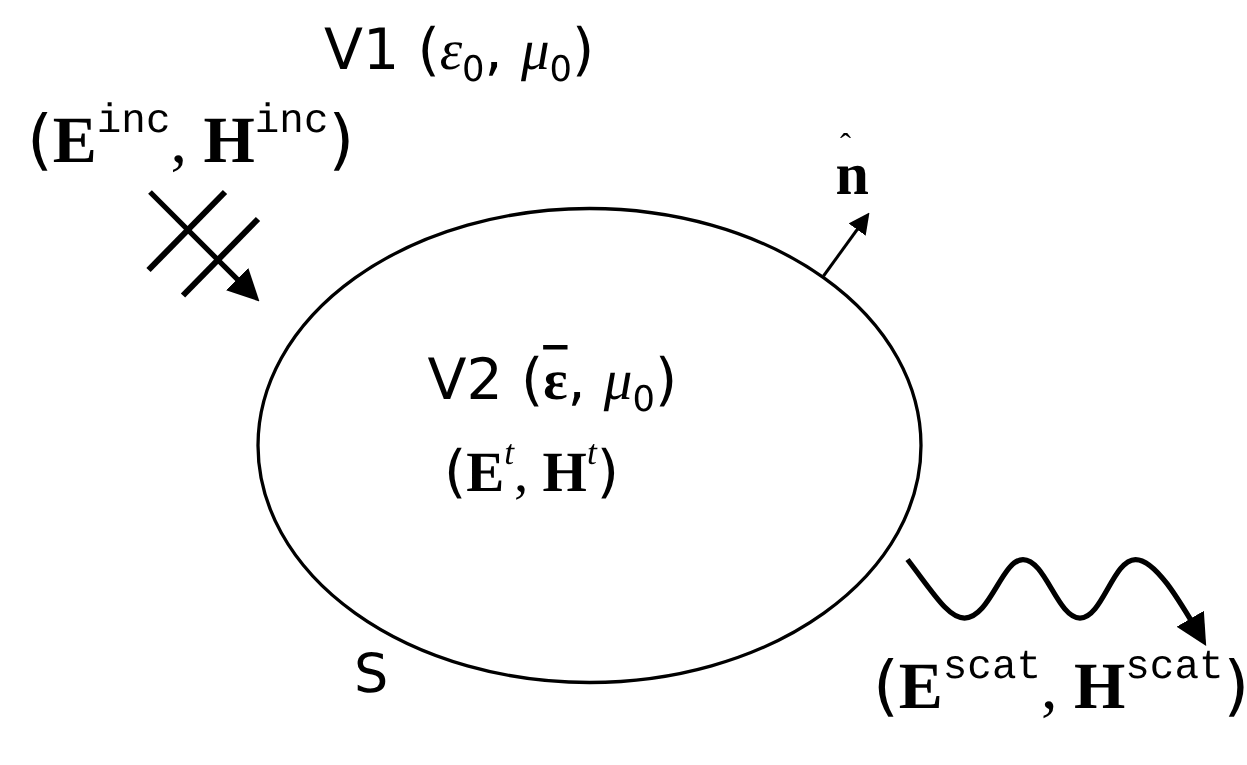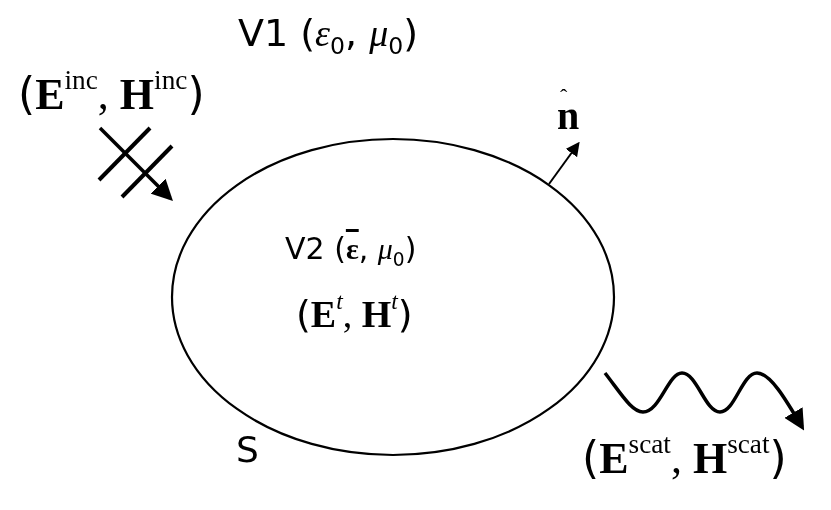--- a/index.html
+++ b/index.html
@@ -3,21 +3,21 @@
   <meta charset="utf-8">
   <style>
     html, body { margin: 0; padding: 0; background: #ffffff; }
     body { width: 831px; height: 510px; position: relative; overflow: hidden; }
     #canvas { position: absolute; left: 0; top: 0; width: 831px; height: 510px; }
     .lbl { position: absolute; color: #000; white-space: nowrap; line-height: 1; }
     .sans { font-family: "DejaVu Sans", "Liberation Sans", sans-serif; }
     .serif { font-family: "Liberation Serif", "DejaVu Serif", serif; }
     .bold { font-weight: bold; }
     .ital { font-style: italic; }
-    sup.s { font-size: 0.62em; vertical-align: 0; position: relative; top: -0.75em; font-weight: normal; font-family: Liberation Serif, serif; }
+    sup.s { font-size: 0.62em; vertical-align: 0; position: relative; top: -0.75em; font-weight: normal; font-family: Liberation Mono, monospace; }
     sup.si { font-size: 0.62em; vertical-align: 0; position: relative; top: -0.75em; font-weight: normal; font-style: italic; font-family: "Liberation Serif", "DejaVu Serif", serif; }
     sub.s { font-size: 0.62em; vertical-align: 0; position: relative; top: 0.35em; font-style: normal; font-family: "DejaVu Sans", "Liberation Sans", sans-serif; }
     .paren { font-family: "DejaVu Sans", "Liberation Sans", sans-serif; font-weight: normal; }
     .epsbar { text-decoration: overline; font-weight: bold; }
   </style>
 </head>
 <body>
 
 <svg id="canvas" viewBox="0 0 831 510" xmlns="http://www.w3.org/2000/svg">
   <defs>
@@ -35,37 +35,37 @@
     <line id="wf1" stroke="#000" stroke-width="4" x1="99" y1="180" x2="150" y2="128"></line>
     <line id="wf2" stroke="#000" stroke-width="4" x1="122" y1="197" x2="172" y2="146"></line>
     <line id="incArrow" stroke="#000" stroke-width="3.5" marker-end="url(#arrowhead)" x1="100" y1="128" x2="170" y2="198"></line>
   </g>
 
   <line id="normArrow" stroke="#000" stroke-width="2" marker-end="url(#arrowhead-sm)" x1="549" y1="184" x2="578" y2="144"></line>
 
   <path id="scatWave" fill="none" stroke="#000" stroke-width="3.5" marker-end="url(#arrowhead)" d="M 605 373 C 622 395, 632 412, 643 412 C 660 412, 668 373, 682 373 C 697 373, 705 412, 720 412 C 735 412, 742 373, 757 373 C 770 373, 785 398, 802 427"></path>
 </svg>
 
-<div class="lbl sans" style="left:238px; top:14px; font-size:38px;">
+<div class="lbl sans" style="left:216px; top:14px; font-size:38px;">
   <span>V1</span>
   <span class="paren">(</span><span class="serif ital">ε</span><sub class="s">0</sub><span>,</span> <span class="serif ital">μ</span><sub class="s">0</sub><span class="paren">)</span>
 </div>
 
 <div class="lbl serif bold" style="left:18px; top:72px; font-size:44px;">
   <span class="paren">(</span><span>E</span><sup class="s">inc</sup><span style="font-weight:normal">,</span> <span>H</span><sup class="s">inc</sup><span class="paren">)</span>
 </div>
 
 <div class="lbl serif bold" style="left:557px; top:96px; font-size:40px;">
   <span style="position:relative; display:inline-block;">
     <span>n</span>
     <span style="position:absolute; left:3px; top:-10px; font-size:22px; font-weight:normal;">ˆ</span>
   </span>
 </div>
 
-<div class="lbl sans" style="left:285px; top:234px; font-size:30px;">
+<div class="lbl sans" style="left:285px; top:234px; font-size:38px;">
   <span>V2</span>
   <span class="paren">(</span><span class="serif epsbar">ε</span><span>,</span> <span class="serif ital">μ</span><sub class="s">0</sub><span class="paren">)</span>
 </div>
 
 <div class="lbl serif bold" style="left:296px; top:295px; font-size:38px;">
   <span class="paren">(</span><span>E</span><sup class="si">t</sup><span style="font-weight:normal">,</span> <span>H</span><sup class="si">t</sup><span class="paren">)</span>
 </div>
 
 <div class="lbl sans" style="left:236px; top:432px; font-size:36px;">
   <span>S</span>

